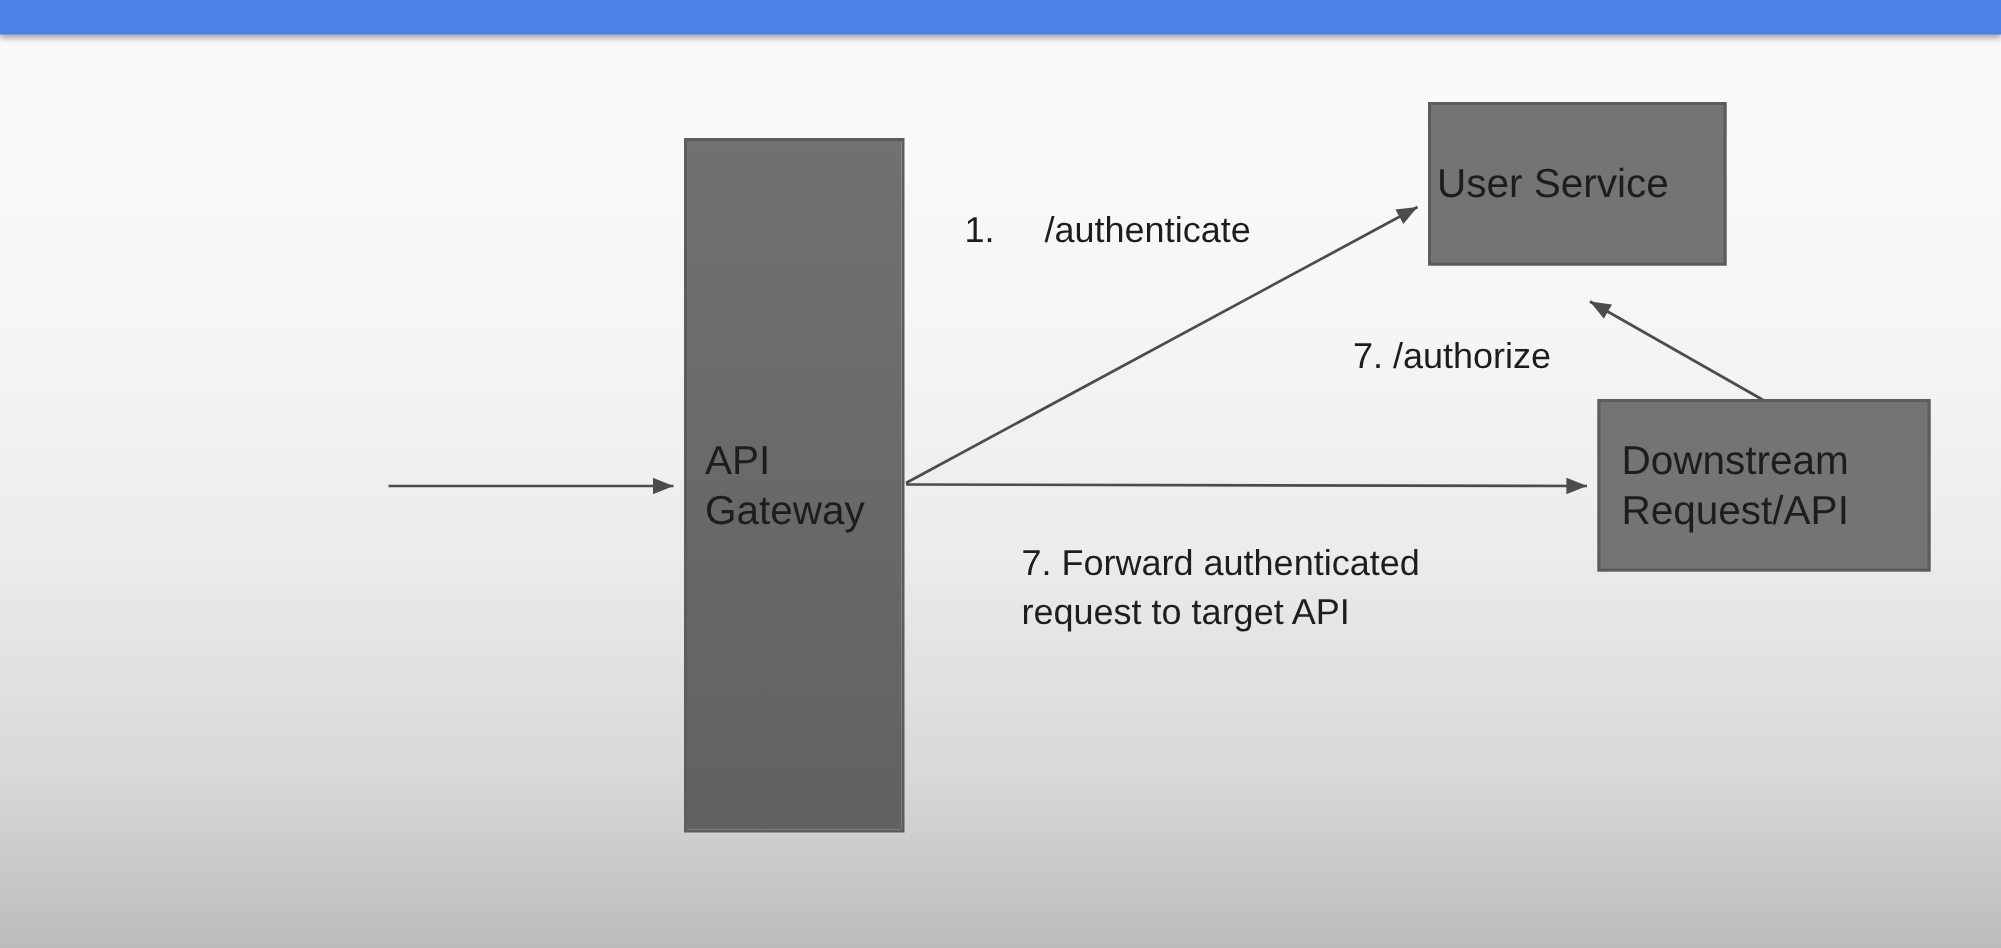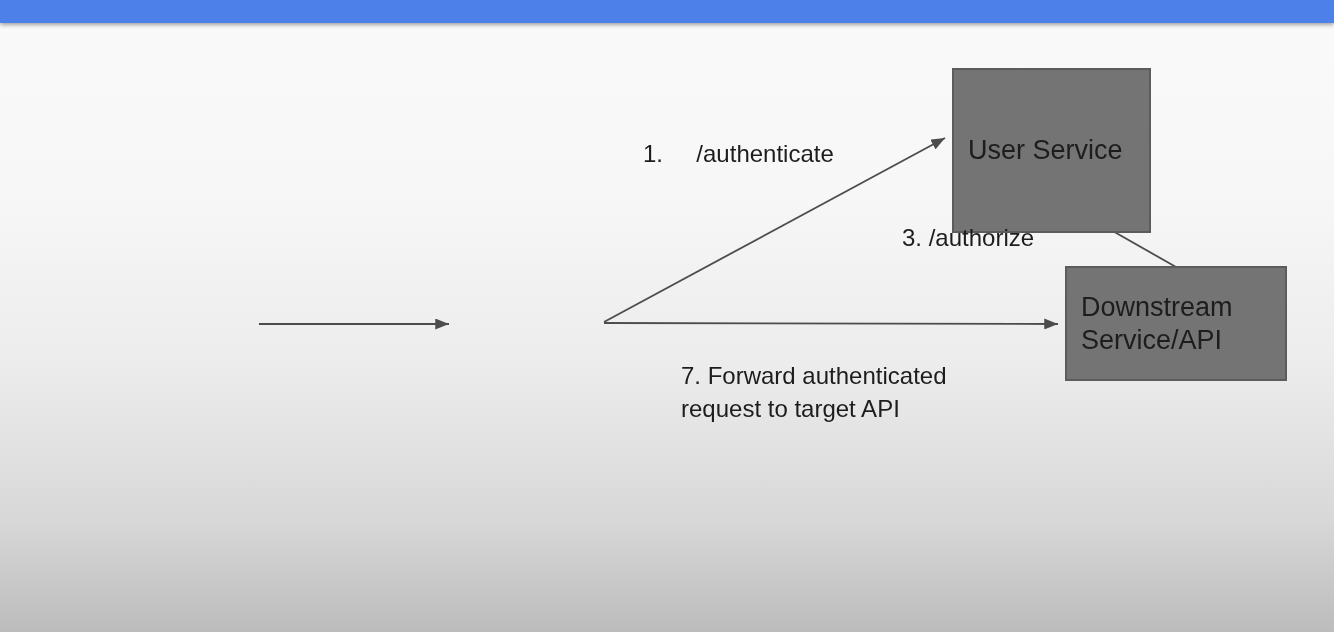--- a/index.html
+++ b/index.html
@@ -65,22 +65,22 @@
     padding-left: 43px;
   }
   .node-api-gateway {
     left: 456px; top: 92px;
     width: 147px; height: 463px;
     padding-left: 12px;
     background: linear-gradient(180deg, #717171 0%, #616161 100%);
   }
   .node-user-service {
     left: 952px; top: 68px;
-    width: 199px; height: 165px;
-    padding-left: 14px;
+    width: 199px; height: 109px;
+    padding-left: 4px;
   }
   .node-downstream {
     left: 1065px; top: 266px;
     width: 222px; height: 115px;
     padding-left: 14px;
   }
   .edge-label {
     position: absolute;
     font-size: 24px;
     line-height: 33px;
@@ -106,31 +106,35 @@
         <path d="M0,0 L10,4 L0,8 Z" fill="#4c4c4c"></path>
       </marker>
     </defs>
     <path class="edge" d="M259,324 L449,324" marker-end="url(#ah)"></path>
     <path class="edge" d="M604,322 L945,138" marker-end="url(#ah)"></path>
     <path class="edge" d="M604,323 L1058,324" marker-end="url(#ah)"></path>
     <path class="edge" d="M1176,267 L1060,201" marker-end="url(#ah)"></path>
   </svg>
 
 
+  <div class="node node-api-gateway">
+    <span class="node-label">API
+Gateway</span>
+  </div>
 
   <div class="node node-user-service">
     <span class="node-label">User Service</span>
   </div>
 
   <div class="node node-downstream">
     <span class="node-label">Downstream
-Service/API</span>
+Request/API</span>
   </div>
 
 
   <div class="edge-label label-authenticate">1.     /authenticate</div>
 
   <div class="edge-label label-forward">7. Forward authenticated
 request to target API</div>
 
-  <div class="edge-label label-authorize">3. /authorize</div>
+  <div class="edge-label label-authorize">7. /authorize</div>
 
 </div>
 
 </body></html>

